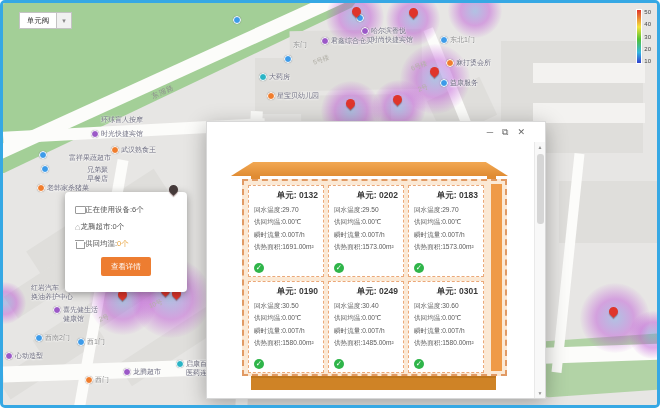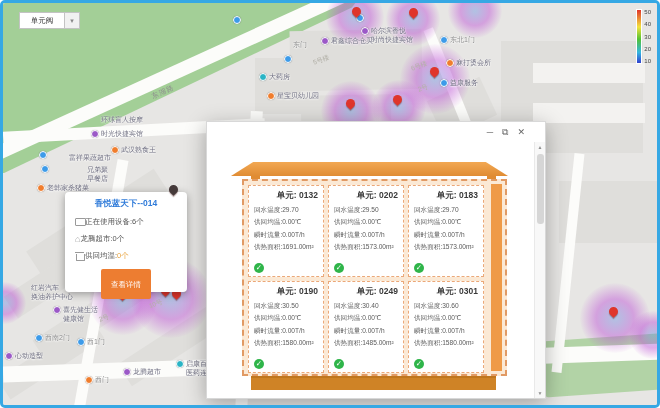--- a/index.html
+++ b/index.html
@@ -20,41 +20,41 @@
   .dot { flex:none; width:8px; height:8px; border-radius:50%; border:1px solid #fff; box-shadow:0 0 1px rgba(0,0,0,.35); margin-top:0; }
   .dot.purple{background:#9b59c7}.dot.orange{background:#f07d2d}.dot.blue{background:#3d9be9}.dot.cyan{background:#29b4c5}
   .dot.abs{position:absolute;}
   .heat { position:absolute; transform:translate(-50%,-50%); border-radius:50%;
           background:radial-gradient(circle, rgba(95,140,225,.40) 0%, rgba(190,85,215,.48) 38%, rgba(190,85,215,0) 72%); }
   .pin { position:absolute; width:9px; height:9px; background:#df352b; border-radius:50% 50% 50% 0; transform:rotate(-45deg); box-shadow:-1px 1px 1px rgba(60,0,0,.35); }
   .pin.dark { background:#453a3a; }
 
   
   .dd { position:absolute; left:16px; top:9px; display:flex; height:17px; }
-  .dd-text { width:46px; background:#fff; border:1px solid #c3c3c3; font-size:7.5px; color:#333; display:flex; align-items:center; justify-content:center; }
+  .dd-text { width:38px; background:#fff; border:1px solid #c3c3c3; font-size:7.5px; color:#333; display:flex; align-items:center; justify-content:center; }
   .dd-btn { width:15px; background:#f1f1f1; border:1px solid #c3c3c3; border-left:none; font-size:7px; color:#888; display:flex; align-items:center; justify-content:center; }
 
   
   .legend { position:absolute; right:6px; top:6px; display:flex; gap:2px; }
   .legend-bar { width:6px; height:55px; border:1px solid #fff; background:linear-gradient(#e0352b,#f3e23e 32%,#53c234 55%,#35b6e0 80%,#3140cf); }
   .legend-ticks { display:flex; flex-direction:column; justify-content:space-between; height:55px; font-size:6px; color:#444; }
   .legend-ticks span{ line-height:6px; }
 
   
   .popup { position:absolute; left:62px; top:189px; width:122px; height:100px; background:#fff; border-radius:4px; box-shadow:0 2px 8px rgba(0,0,0,.35); padding:6px 8px 0 8px; }
   .popup-title { font-size:8.5px; font-weight:bold; color:#2f7bd9; text-align:center; }
   .popup-row { display:flex; align-items:center; margin-top:7px; font-size:7.5px; color:#555; padding-left:2px; }
   .popup-row .val-warn { color:#e8a33d; }
   .ic { flex:none; position:relative; width:10px; height:9px; }
   .ic-mon::before { content:""; position:absolute; left:0; top:0; width:9px; height:6px; border:1px solid #9a9a9a; border-radius:1px; }
   .ic-mon::after { content:""; position:absolute; left:2px; top:7px; width:5px; height:1px; background:#9a9a9a; }
   .ic-home { font-size:9px; line-height:9px; color:#9a9a9a; width:auto; }
   .ic-trash::before { content:""; position:absolute; left:1px; top:2px; width:7px; height:6px; border:1px solid #9a9a9a; border-top:none; border-radius:0 0 1px 1px; }
   .ic-trash::after { content:""; position:absolute; left:0; top:0; width:9px; height:1px; background:#9a9a9a; }
-  .popup-btn { display:block; margin:8px auto 0 auto; width:50px; height:30px; background:#ed7d31; color:#fff; font-size:7.5px; border:none; border-radius:2px; line-height:15px; text-align:center; }
+  .popup-btn { display:block; margin:8px auto 0 auto; width:50px; height:19px; background:#ed7d31; color:#fff; font-size:7.5px; border:none; border-radius:2px; line-height:15px; text-align:center; }
 
   
   .modal { position:absolute; left:203px; top:118px; width:340px; height:278px; background:#fff; border:1px solid #d8d8d8; box-shadow:0 5px 20px rgba(0,0,0,.30); }
   .modal-controls { position:absolute; top:5px; right:20px; display:flex; gap:9px; font-size:9px; color:#666; }
   .modal-controls span { cursor:default; line-height:10px; }
   .sb { position:absolute; top:20px; right:0; bottom:0; width:11px; background:#f8f8f8; border-left:1px solid #e9e9e9; }
   .sb-up,.sb-down { position:absolute; left:0; width:10px; text-align:center; font-size:5px; color:#8f8f8f; }
   .sb-up{ top:2px; } .sb-down{ bottom:2px; }
   .sb-thumb { position:absolute; left:2px; top:12px; width:7px; height:70px; background:#d6d6d6; border-radius:3px; }
 
@@ -177,21 +177,20 @@
         <span>50</span>
         <span>40</span>
         <span>30</span>
         <span>20</span>
         <span>10</span>
       </div>
     </div>
   </div>
 
   <div class="popup">
-    <div class="popup-title">香悦蓝天下--014</div>
     <div class="popup-row">
       <span class="ic ic-mon"></span>
       <span>正在使用设备:</span>
       <span>6个</span>
     </div>
     <div class="popup-row">
       <span class="ic ic-home">⌂</span>
       <span>龙腾超市:</span>
       <span>0个</span>
     </div>

